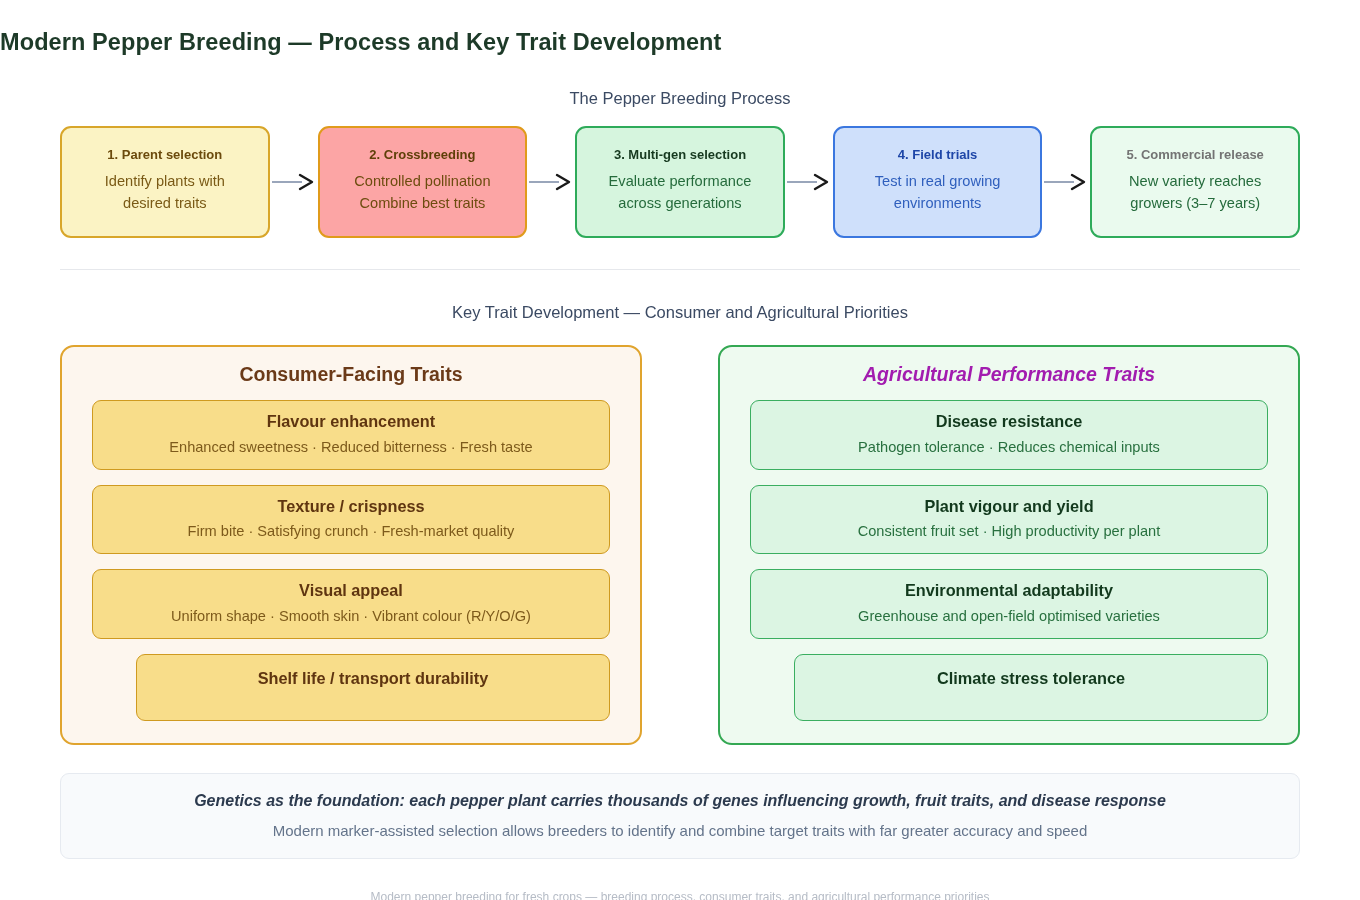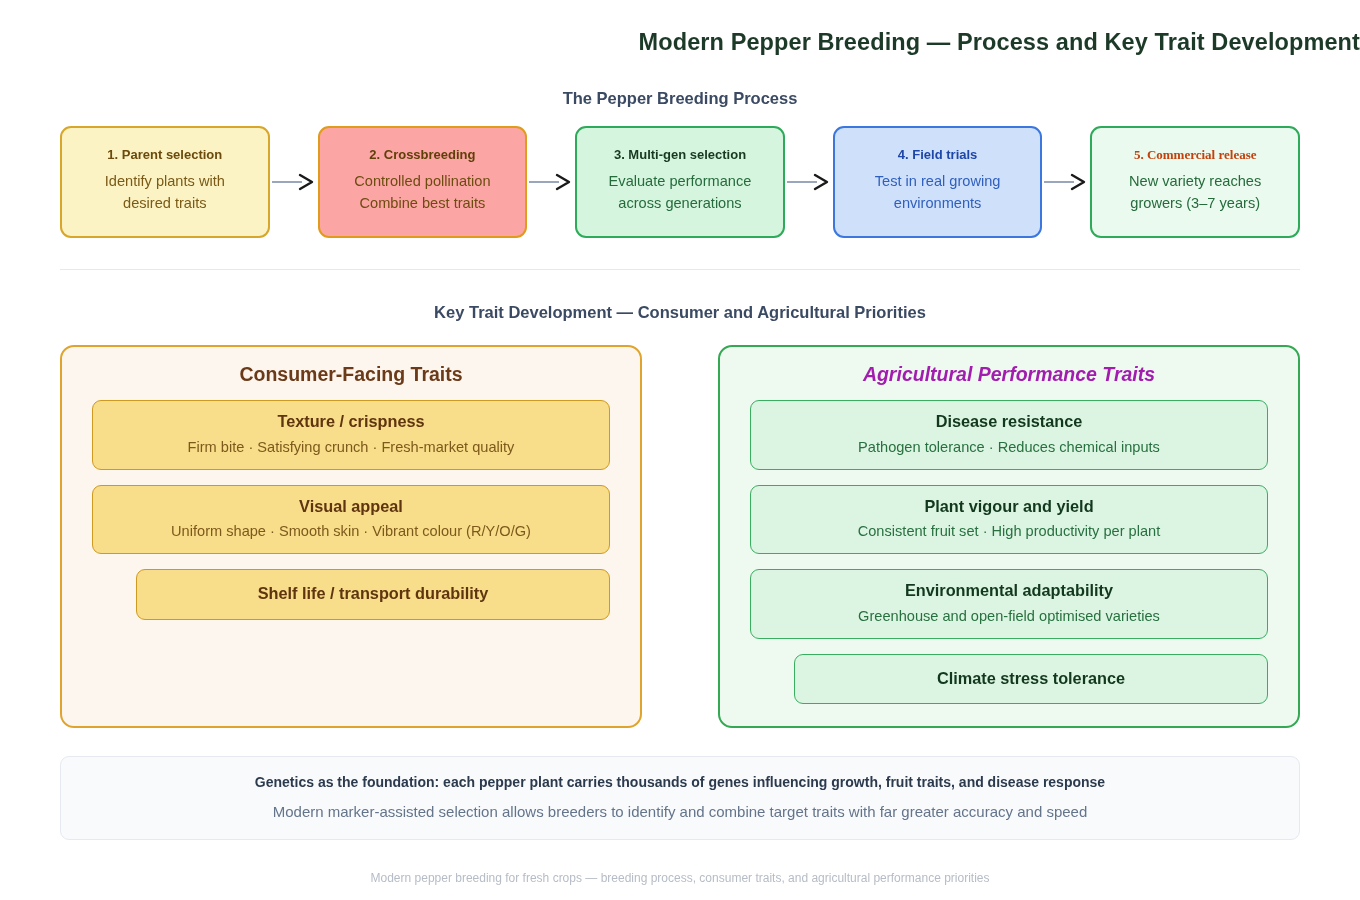--- a/index.html
+++ b/index.html
@@ -6,32 +6,32 @@
   html, body {
     width: 1360px; height: 900px;
     background: #ffffff;
     font-family: "Liberation Sans", sans-serif;
     color: #222;
     overflow: hidden;
   }
   .page { width: 1360px; height: 900px; position: relative; }
 
   .main-title {
-    text-align: right;
+    text-align: left;
     font-size: 23.5px;
     font-weight: bold;
     color: #1d3a28;
     letter-spacing: .1px;
     padding-top: 29px;
   }
 
   .section-heading {
     text-align: center;
     font-size: 16.5px;
-    font-weight: bold;
+    font-weight: normal;
     color: #3b4a63;
     margin-top: 33px;
   }
 
   
   .flow {
     display: flex;
     align-items: stretch;
     justify-content: center;
     margin-top: 18px;
@@ -62,21 +62,21 @@
 
   .fb-green  { background: #d6f5de; border-color: #2eab5a; }
   .fb-green .flow-title { color: #16391f; }
   .fb-green .flow-line  { color: #256b3c; }
 
   .fb-blue   { background: #cfe0fb; border-color: #3b77df; }
   .fb-blue .flow-title { color: #1e46a8; }
   .fb-blue .flow-line  { color: #2f5fbd; }
 
   .fb-green2 { background: #eafaee; border-color: #2eab5a; }
-  .fb-green2 .flow-title { color: #c2410c; font-family: Liberation Serif, serif; }
+  .fb-green2 .flow-title { color: #737373; }
   .fb-green2 .flow-line  { color: #256b3c; }
 
   .arrow {
     flex: 0 0 48px;
     display: flex;
     align-items: center;
     justify-content: center;
   }
 
   .divider {
@@ -105,21 +105,21 @@
     margin-bottom: 14px;
   }
   .card {
     border-radius: 9px;
     border: 1.6px solid #888;
     padding: 11px 10px 12px;
     text-align: center;
     margin-bottom: 15px;
   }
   .card:last-child { margin-bottom: 0; }
-  .card.nosub { padding: 14px 10px 15px; margin-left: 44px; }
+  .card.nosub { padding: 14px 10px 32px; margin-left: 44px; }
   .card-title { font-size: 16.3px; font-weight: bold; line-height: 1.2; }
   .card-sub   { font-size: 14.6px; margin-top: 6px; line-height: 1.3; }
 
   .panel-consumer { background: #fdf6ee; border-color: #e0a42e; }
   .panel-consumer .panel-title { color: #6b3a18; }
   .panel-consumer .card { background: #f8dd8a; border-color: #cf9a20; }
   .panel-consumer .card-title { color: #5f3510; }
   .panel-consumer .card-sub   { color: #7d5a1b; }
 
   .panel-agri { background: #eefaf0; border-color: #34a853; }
@@ -131,24 +131,25 @@
   
   .banner {
     margin: 28px 60px 0;
     background: #f8fafc;
     border: 1px solid #e6eaf0;
     border-radius: 9px;
     padding: 17px 16px 19px;
     text-align: center;
   }
   .banner-main {
-    font-size: 14px;
+    font-size: 16px;
     font-weight: bold;
     color: #2c3a4e;
     line-height: 1.25;
+    font-style: italic;
   }
   .banner-sub {
     font-size: 15px;
     color: #64748b;
     margin-top: 11px;
   }
   .footer {
     text-align: center;
     font-size: 12px;
     color: #b6bcc6;
@@ -228,20 +229,24 @@
 
   <div class="divider"></div>
 
   <h2 class="section-heading">Key Trait Development — Consumer and Agricultural Priorities</h2>
 
   <div class="panels">
 
     <div class="panel panel-consumer">
       <div class="panel-title">Consumer-Facing Traits</div>
 
+      <div class="card">
+        <div class="card-title">Flavour enhancement</div>
+        <div class="card-sub">Enhanced sweetness · Reduced bitterness · Fresh taste</div>
+      </div>
 
       <div class="card">
         <div class="card-title">Texture / crispness</div>
         <div class="card-sub">Firm bite · Satisfying crunch · Fresh-market quality</div>
       </div>
 
       <div class="card">
         <div class="card-title">Visual appeal</div>
         <div class="card-sub">Uniform shape · Smooth skin · Vibrant colour (R/Y/O/G)</div>
       </div>

